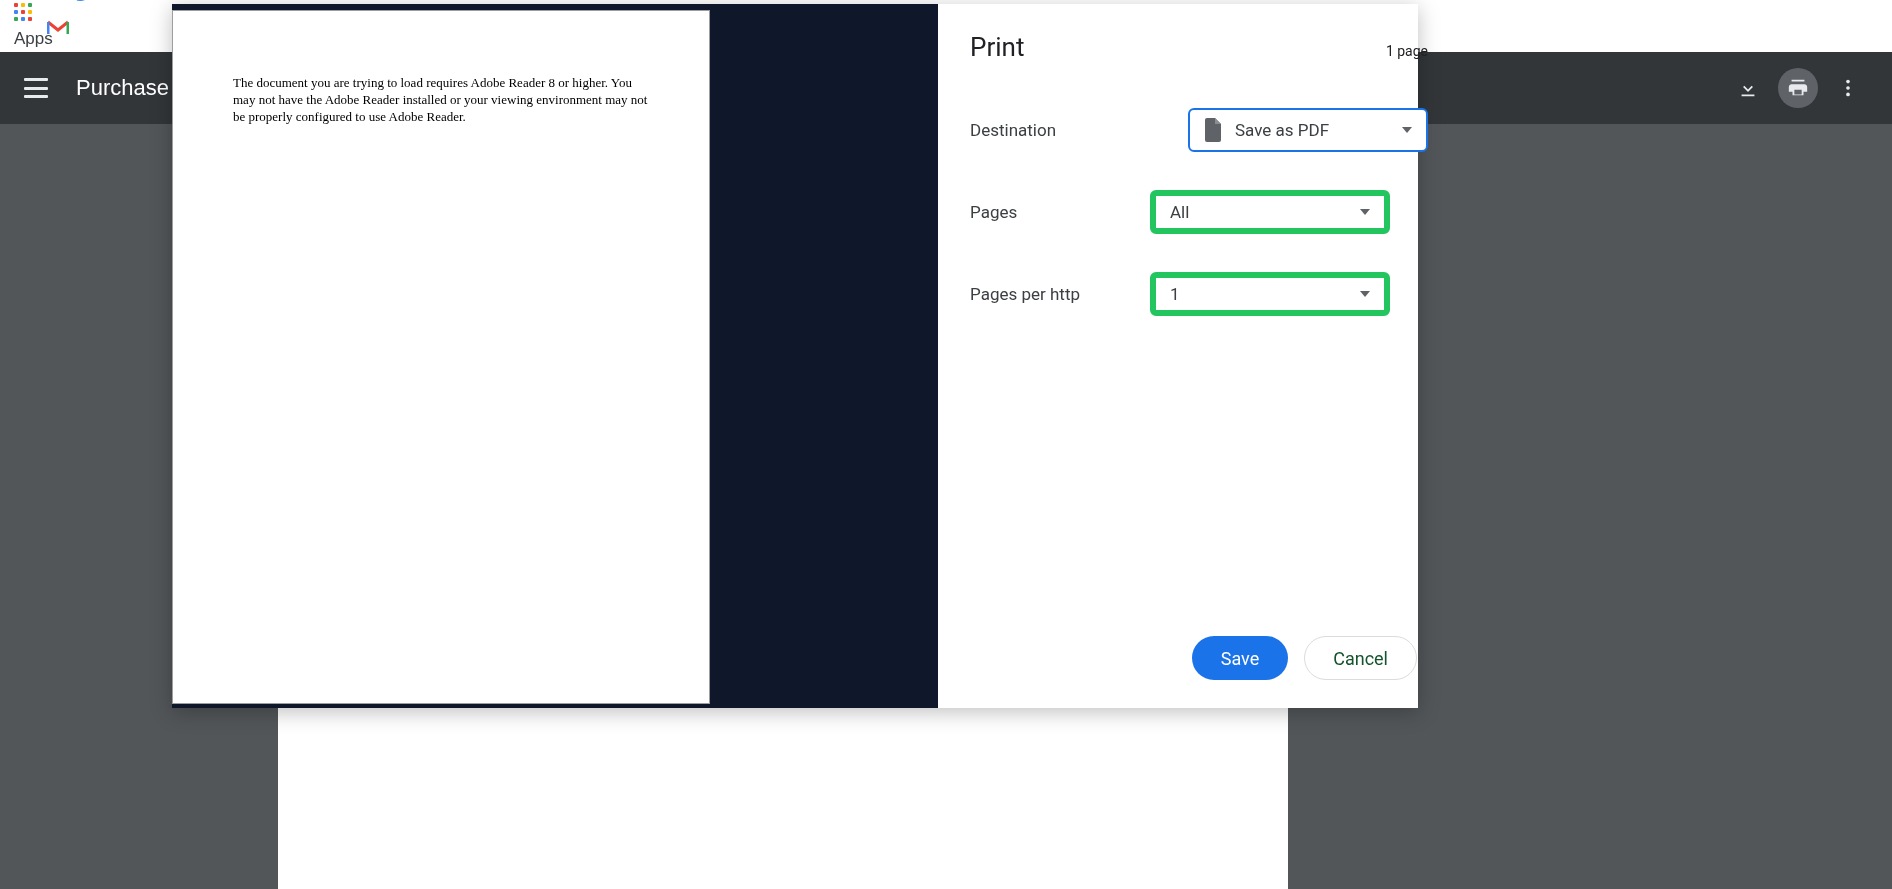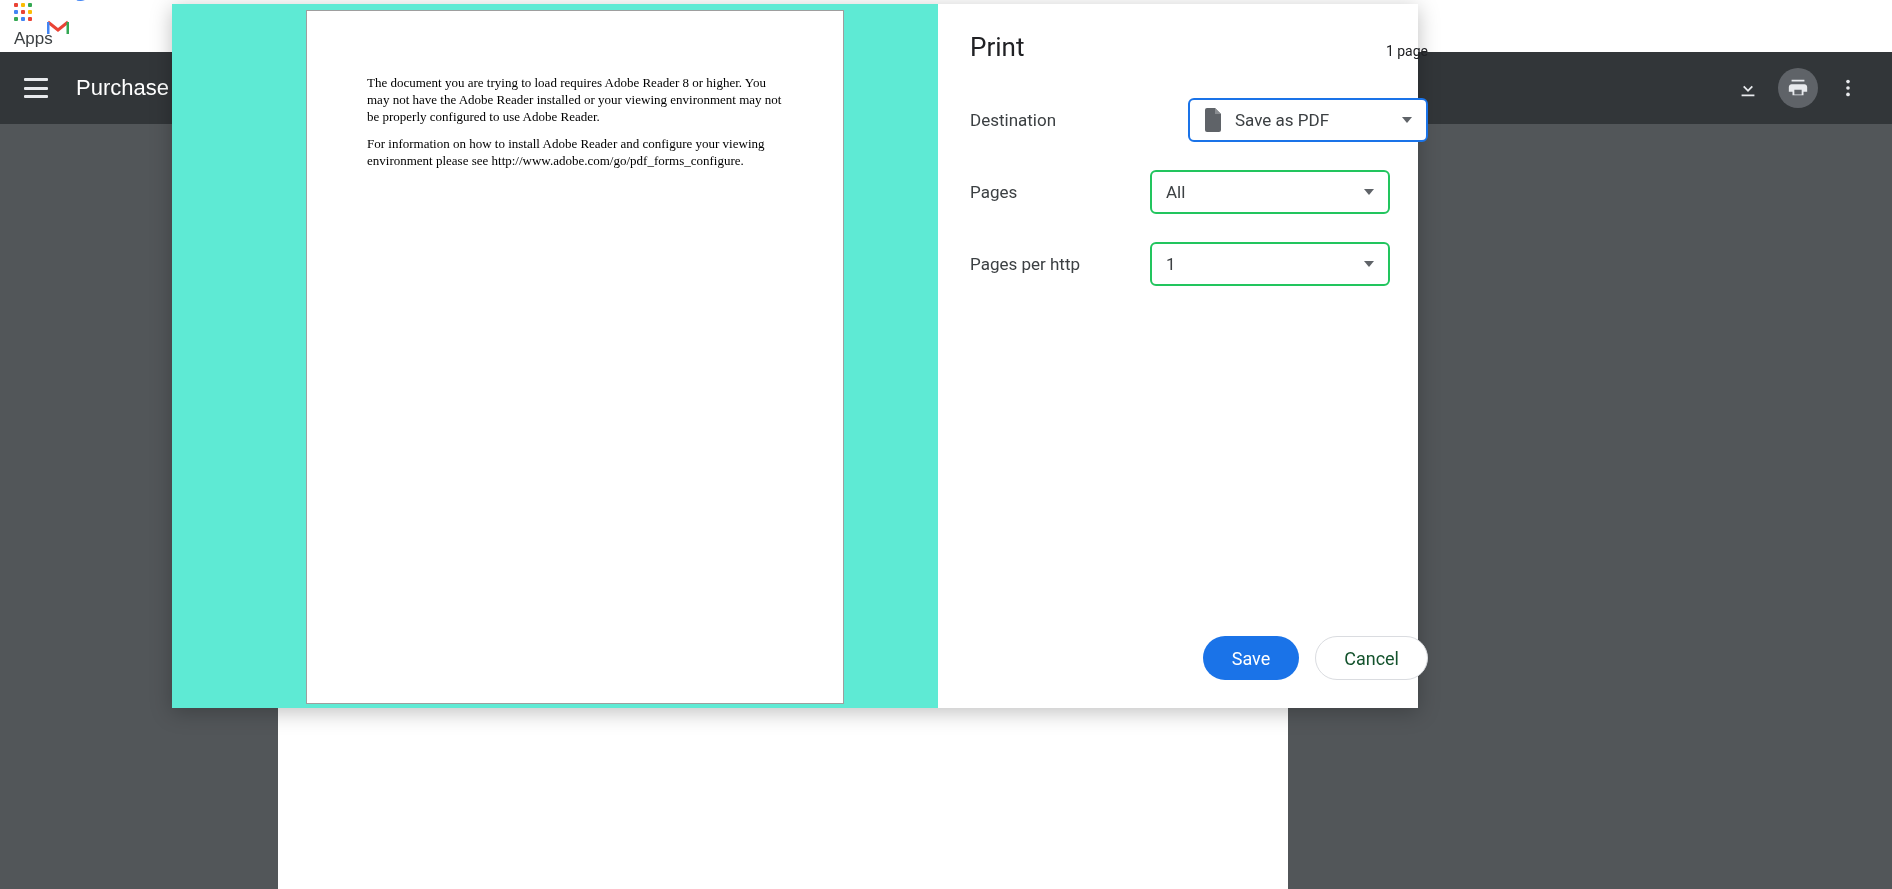--- a/index.html
+++ b/index.html
@@ -44,57 +44,57 @@
   .bg-doc-strip {
     position:absolute; left:278px; width:1010px; top:708px; bottom:0; background:#fff;
   }
 
   
   .print-dialog {
     position: absolute; left: 172px; top: 4px; width: 1246px; height: 704px;
     background: #fff; display: flex; box-shadow: 0 4px 20px rgba(0,0,0,.25);
   }
   .preview-pane {
-    flex: 0 0 766px; background: #5eead4; display: flex; justify-content: center; padding-top: 6px; padding-left: 40px;
+    flex: 0 0 766px; background: #0f172a; display: flex; padding-top: 6px;
   }
   .preview-page {
     width: 538px; height: 694px; background: #fff; border: 1px solid #9e9e9e;
     padding: 64px 60px 0 60px; font-family: "Times New Roman", Times, serif;
     font-size: 13px; line-height: 1.3; color: #000;
   }
   .preview-page p { margin-bottom: 10px; }
 
   .settings-pane {
     flex: 1; padding: 28px 32px 24px 32px; display: flex; flex-direction: column;
-    position: relative; font-family: Roboto, Arial, sans-serif; color: #202124;
+    position: relative; font-family: Roboto, Arial, sans-serif; color: #202124; gap: 10px;
   }
   .settings-header { display: flex; justify-content: space-between; align-items: baseline; margin-bottom: 36px; }
   .settings-title { font-size: 26px; font-weight: 400; }
   .settings-count { font-size: 14px; color: #202124; }
 
   .setting-row { display: flex; align-items: center; margin-bottom: 28px; }
   .setting-label { flex: 0 0 180px; font-size: 17px; color: #3c4043; }
   .select-box {
-    flex: 0 0 240px; height: 44px; border: 2px solid #22c55e; border-radius: 6px;
+    flex: 0 0 240px; height: 44px; border: 6px solid #22c55e; border-radius: 6px;
     display: flex; align-items: center; padding: 12px 14px; font-size: 17px; color: #3c4043;
     position: relative; cursor: pointer; background:#fff;
   }
   .select-box.focused { border: 2px solid #1a73e8; padding: 0 13px; margin-left: 38px; }
   .select-box .caret {
     position: absolute; right: 14px; top: 50%; transform: translateY(-50%);
     width: 0; height: 0; border-left: 5px solid transparent; border-right: 5px solid transparent;
     border-top: 6px solid #5f6368;
   }
   .file-icon {
     width: 20px; height: 24px; margin-right: 12px; position: relative;
   }
   .file-icon svg { display:block; }
 
   .settings-footer {
-    position: absolute; right: 32px; bottom: 28px; display: flex; gap: 16px;
+    position: absolute; right: 43px; bottom: 28px; display: flex; gap: 16px;
   }
   .btn {
     height: 44px; padding: 0 28px; border-radius: 22px; font-size: 18px;
     display: flex; align-items: center; justify-content: center; cursor: pointer;
     border: 1px solid transparent;
   }
   .btn-primary { background: #1a73e8; color: #fff; }
   .btn-secondary { background: #fff; color: #14532d; border-color: #dadce0; text-align: center; }
 </style>
 </head>
@@ -162,21 +162,20 @@
 </div>
 
 <div class="bg-lower"></div>
 <div class="bg-doc-strip"></div>
 
 <div class="print-dialog">
 
   <div class="preview-pane">
     <div class="preview-page">
       <p>The document you are trying to load requires Adobe Reader 8 or higher. You may not have the Adobe Reader installed or your viewing environment may not be properly configured to use Adobe Reader.</p>
-      <p>For information on how to install Adobe Reader and configure your viewing environment please see  http://www.adobe.com/go/pdf_forms_configure.</p>
     </div>
   </div>
 
   <div class="settings-pane">
     <div class="settings-header">
       <div class="settings-title">Print</div>
       <div class="settings-count">1 page</div>
     </div>
 
     <div class="setting-row">

